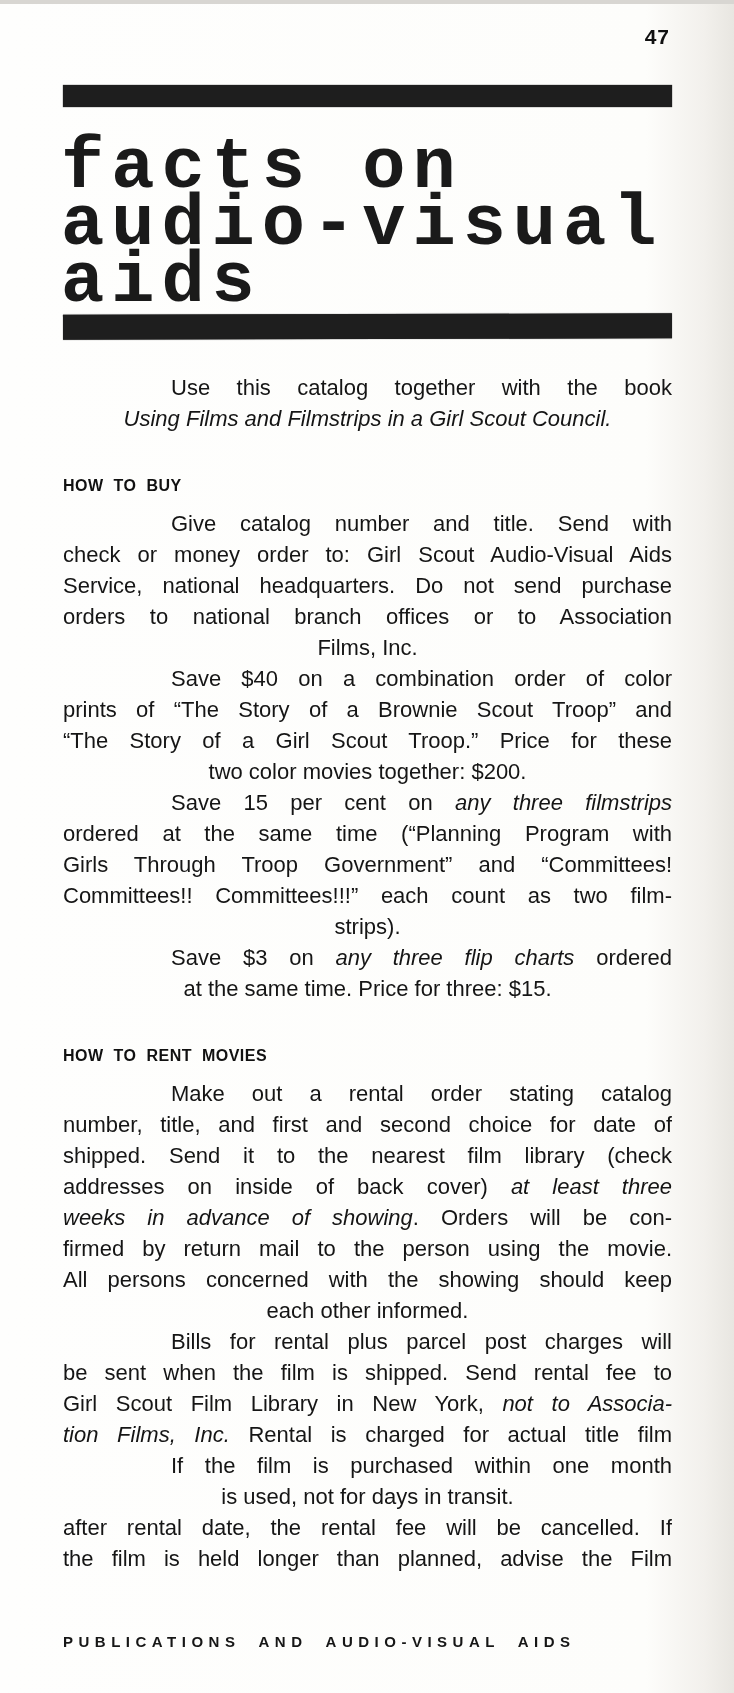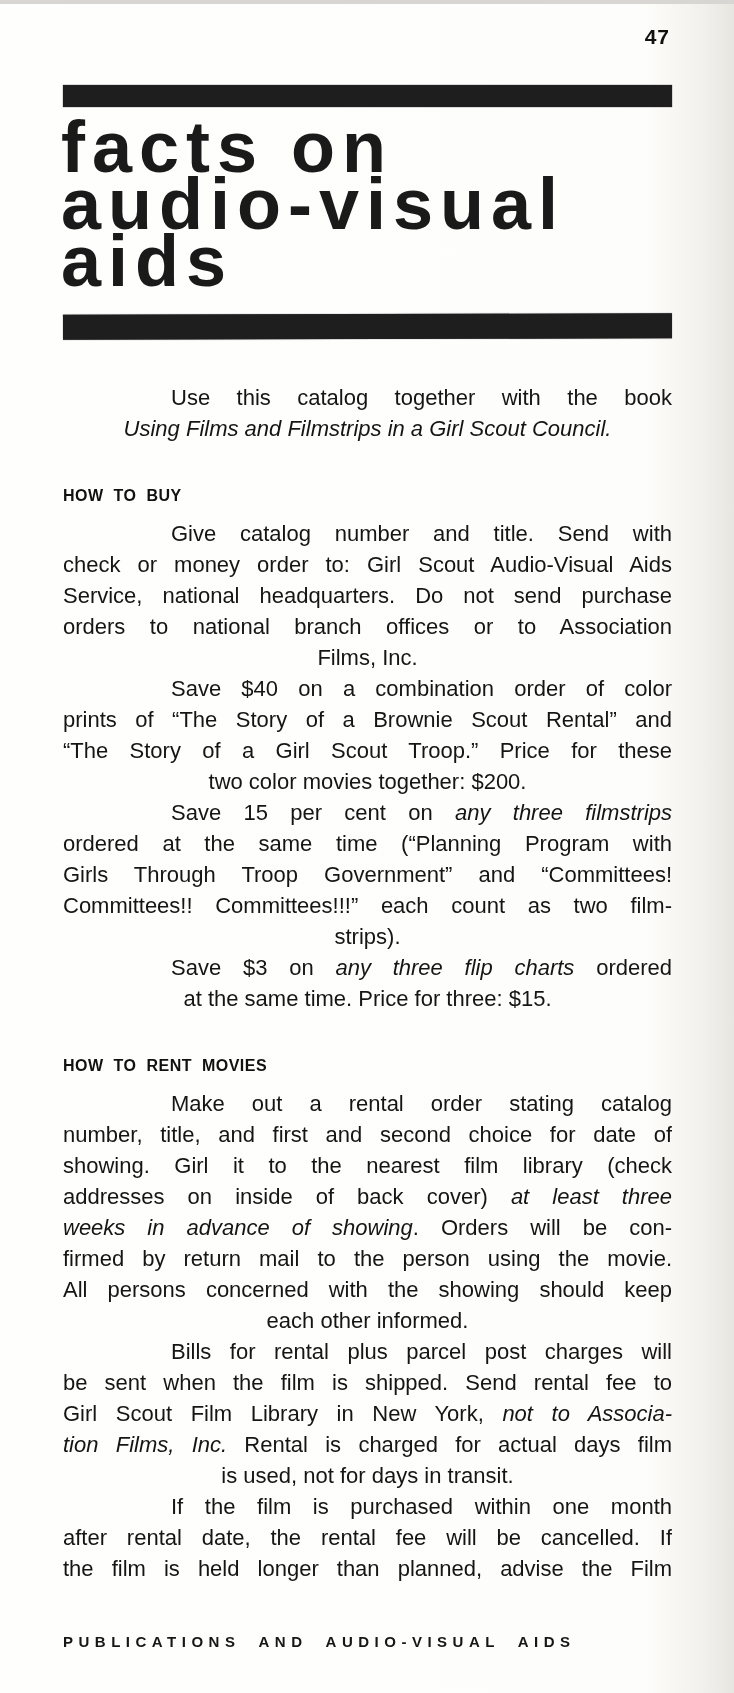--- a/index.html
+++ b/index.html
@@ -16,28 +16,28 @@
     position:absolute;top:21px;right:64px;
     font-weight:700;font-size:21px;letter-spacing:1px;color:#111;
   }
   .rule{
     position:absolute;left:63px;width:609px;background:#1e1e1e;
     box-shadow:0 0 1px #333;
   }
   .rule-top{top:81px;height:22px;}
   .rule-bottom{top:310px;height:25px;transform:rotate(-0.15deg);}
   .title{
-    position:absolute;left:61px;top:115px;width:660px;
-    font-family:Liberation Sans, sans-serif;
+    position:absolute;left:61px;top:136px;width:660px;
+    font-family:Liberation Mono, monospace;
     font-weight:700;font-size:72px;line-height:57px;
     letter-spacing:7px;color:#1a1a1a;
     -webkit-font-smoothing:antialiased;
   }
   .body-col{
-    position:absolute;left:63px;top:378px;width:609px;
+    position:absolute;left:63px;top:368px;width:609px;
     font-size:22px;color:#151515;
   }
   .bl{height:31px;line-height:31px;overflow:hidden;text-align:center;white-space:normal;}
   .bl.j{text-align:justify;}
   .bl.j::after{content:"";display:inline-block;width:100%;height:0;}
   .bl.ind{text-indent:108px;}
   .it{font-style:italic;}
   .heading{
     height:31px;line-height:31px;margin:36px 0 7px 0;
     font-weight:700;font-size:16px;letter-spacing:0.5px;word-spacing:5px;color:#111;
@@ -68,44 +68,44 @@
   <div class="body-col">
       <div class="bl j ind"><span>Use this catalog together with the book</span></div>
       <div class="bl"><span class="it">Using Films and Filmstrips in a Girl Scout Council.</span></div>
       <div class="heading">HOW TO BUY</div>
       <div class="bl j ind"><span>Give catalog number and title. Send with</span></div>
       <div class="bl j"><span>check or money order to: Girl Scout Audio-Visual Aids</span></div>
       <div class="bl j"><span>Service, national headquarters. Do not send purchase</span></div>
       <div class="bl j"><span>orders to national branch offices or to Association</span></div>
       <div class="bl"><span>Films, Inc.</span></div>
       <div class="bl j ind"><span>Save $40 on a combination order of color</span></div>
-      <div class="bl j"><span>prints of “The Story of a Brownie Scout Rental” and</span></div>
+      <div class="bl j"><span>prints of “The Story of a Brownie Scout Troop” and</span></div>
       <div class="bl j"><span>“The Story of a Girl Scout Troop.” Price for these</span></div>
       <div class="bl"><span>two color movies together: $200.</span></div>
       <div class="bl j ind"><span>Save 15 per cent on </span><span class="it">any three filmstrips</span></div>
       <div class="bl j"><span>ordered at the same time (“Planning Program with</span></div>
       <div class="bl j"><span>Girls Through Troop Government” and “Committees!</span></div>
       <div class="bl j"><span>Committees!! Committees!!!” each count as two film-</span></div>
       <div class="bl"><span>strips).</span></div>
       <div class="bl j ind"><span>Save $3 on </span><span class="it">any three flip charts</span><span> ordered</span></div>
       <div class="bl"><span>at the same time. Price for three: $15.</span></div>
       <div class="heading">HOW TO RENT MOVIES</div>
       <div class="bl j ind"><span>Make out a rental order stating catalog</span></div>
       <div class="bl j"><span>number, title, and first and second choice for date of</span></div>
-      <div class="bl j"><span>showing. Girl it to the nearest film library (check</span></div>
+      <div class="bl j"><span>shipped. Send it to the nearest film library (check</span></div>
       <div class="bl j"><span>addresses on inside of back cover) </span><span class="it">at least three</span></div>
       <div class="bl j"><span class="it">weeks in advance of showing</span><span>. Orders will be con-</span></div>
       <div class="bl j"><span>firmed by return mail to the person using the movie.</span></div>
       <div class="bl j"><span>All persons concerned with the showing should keep</span></div>
       <div class="bl"><span>each other informed.</span></div>
       <div class="bl j ind"><span>Bills for rental plus parcel post charges will</span></div>
       <div class="bl j"><span>be sent when the film is shipped. Send rental fee to</span></div>
       <div class="bl j"><span>Girl Scout Film Library in New York, </span><span class="it">not to Associa-</span></div>
-      <div class="bl j"><span class="it">tion Films, Inc.</span><span> Rental is charged for actual days film</span></div>
+      <div class="bl j"><span class="it">tion Films, Inc.</span><span> Rental is charged for actual title film</span></div>
+      <div class="bl j ind"><span>If the film is purchased within one month</span></div>
       <div class="bl"><span>is used, not for days in transit.</span></div>
-      <div class="bl j ind"><span>If the film is purchased within one month</span></div>
       <div class="bl j"><span>after rental date, the rental fee will be cancelled. If</span></div>
       <div class="bl j"><span>the film is held longer than planned, advise the Film</span></div>
     </div>
 
   <div class="footer">PUBLICATIONS AND AUDIO-VISUAL AIDS</div>
 
 </div>
 
 </body></html>

